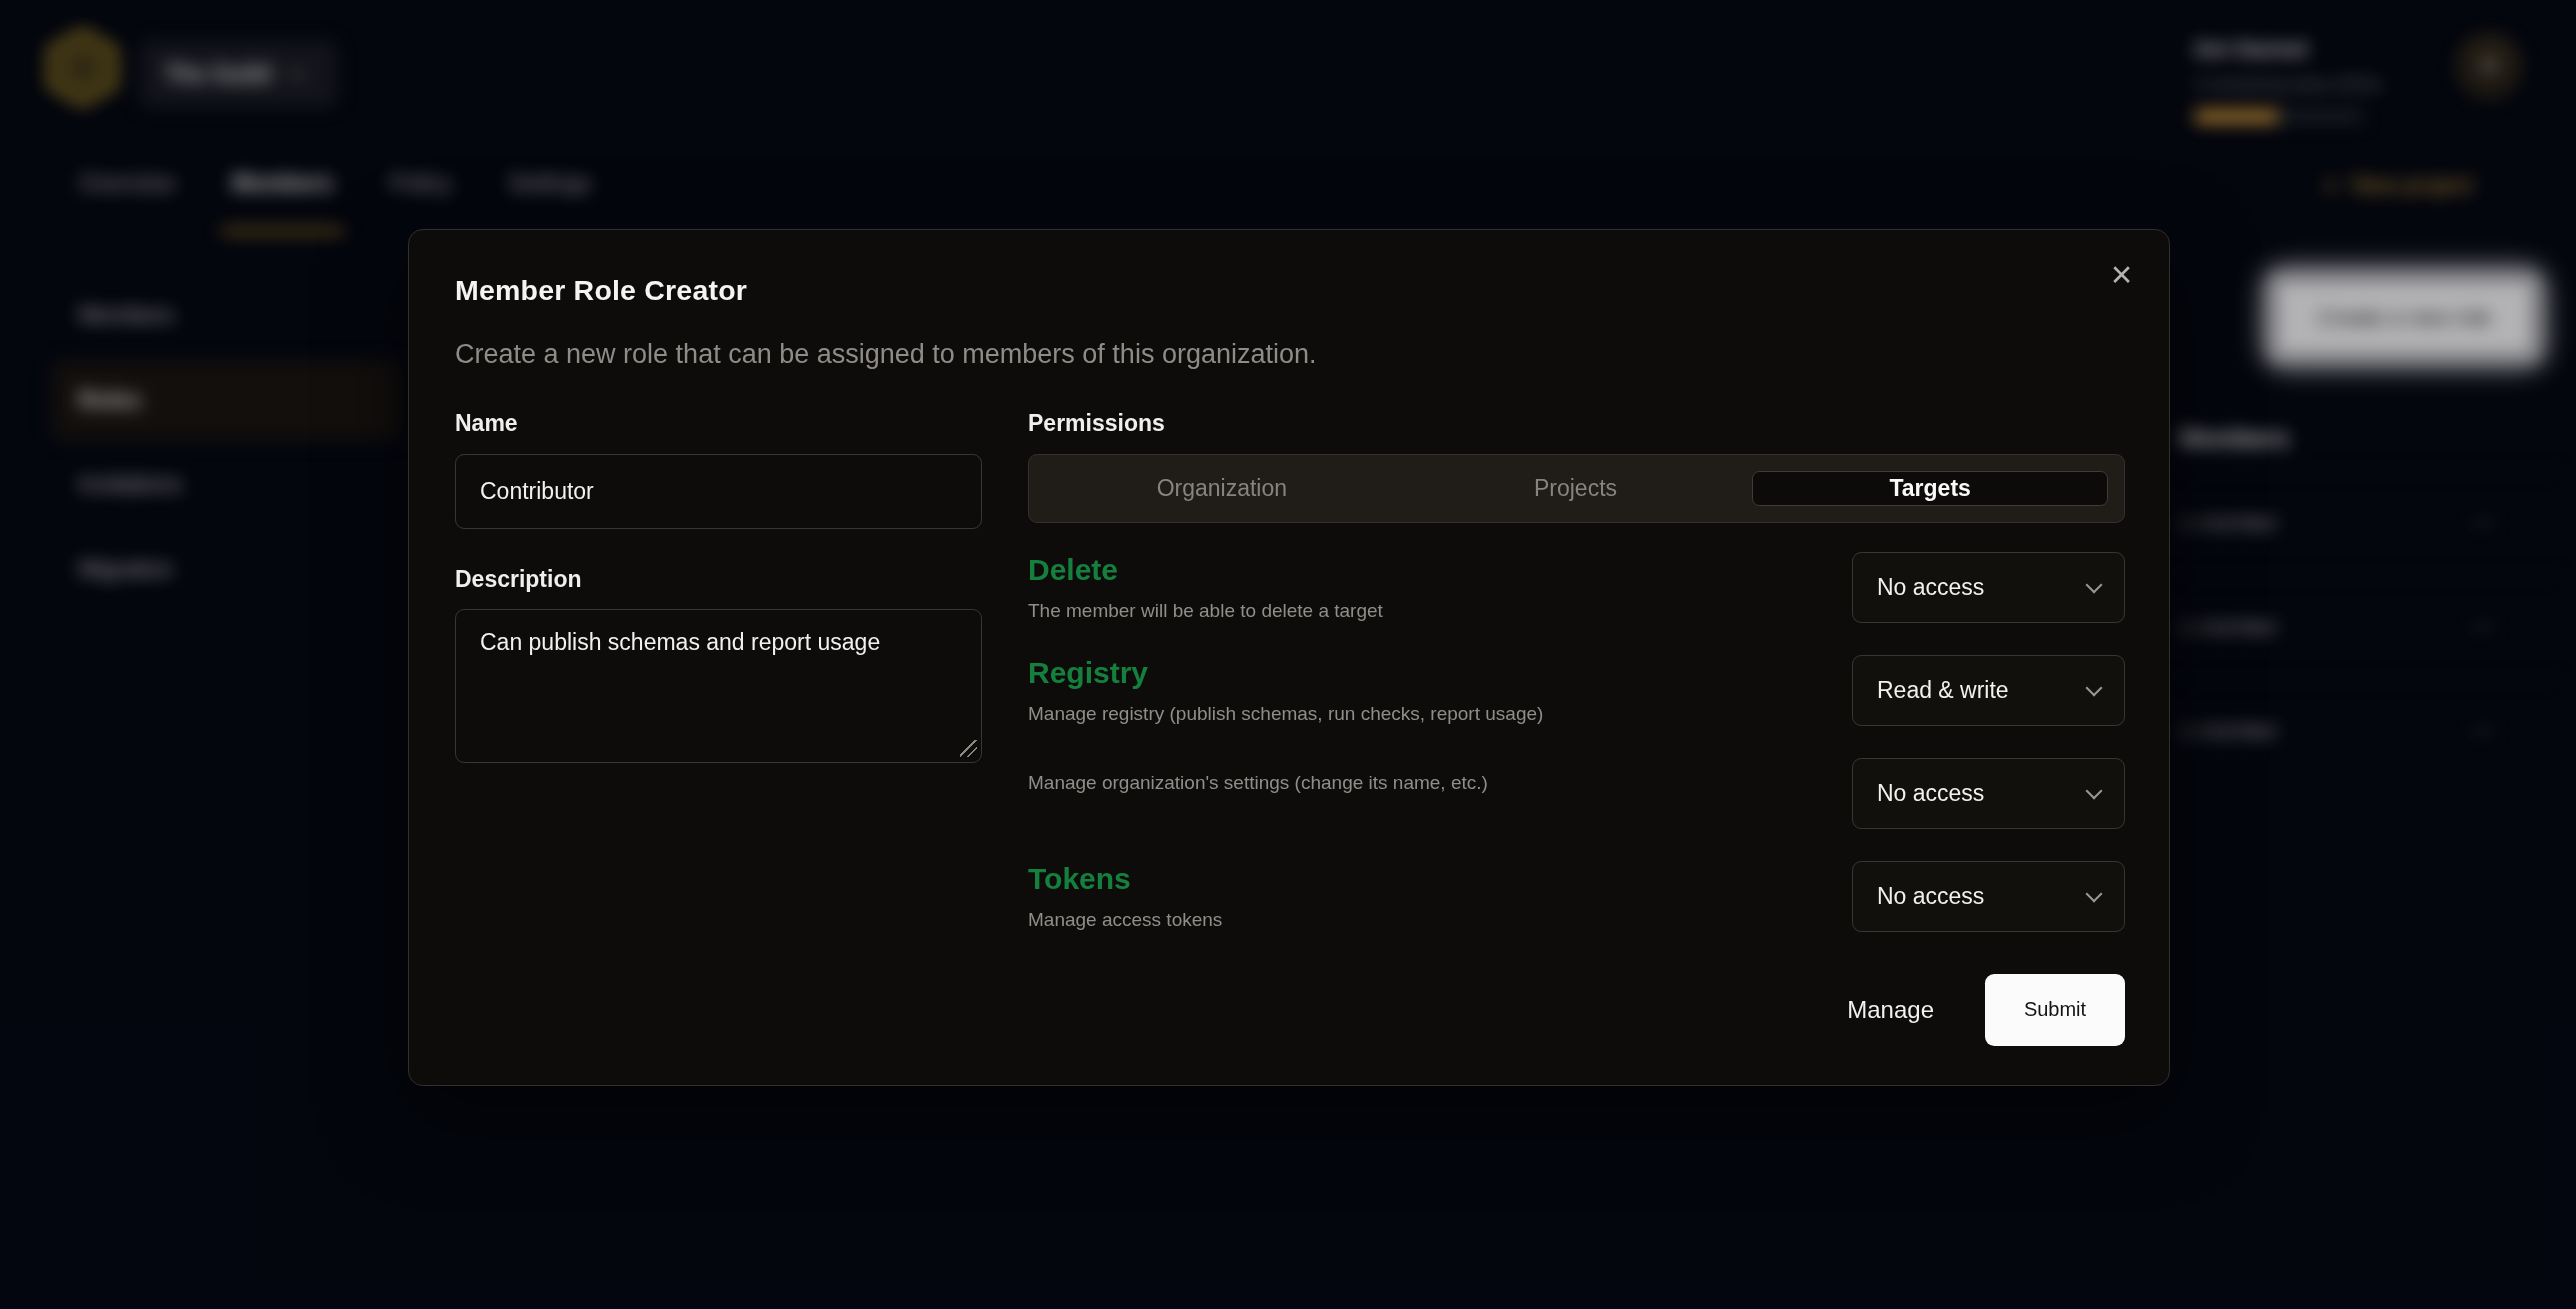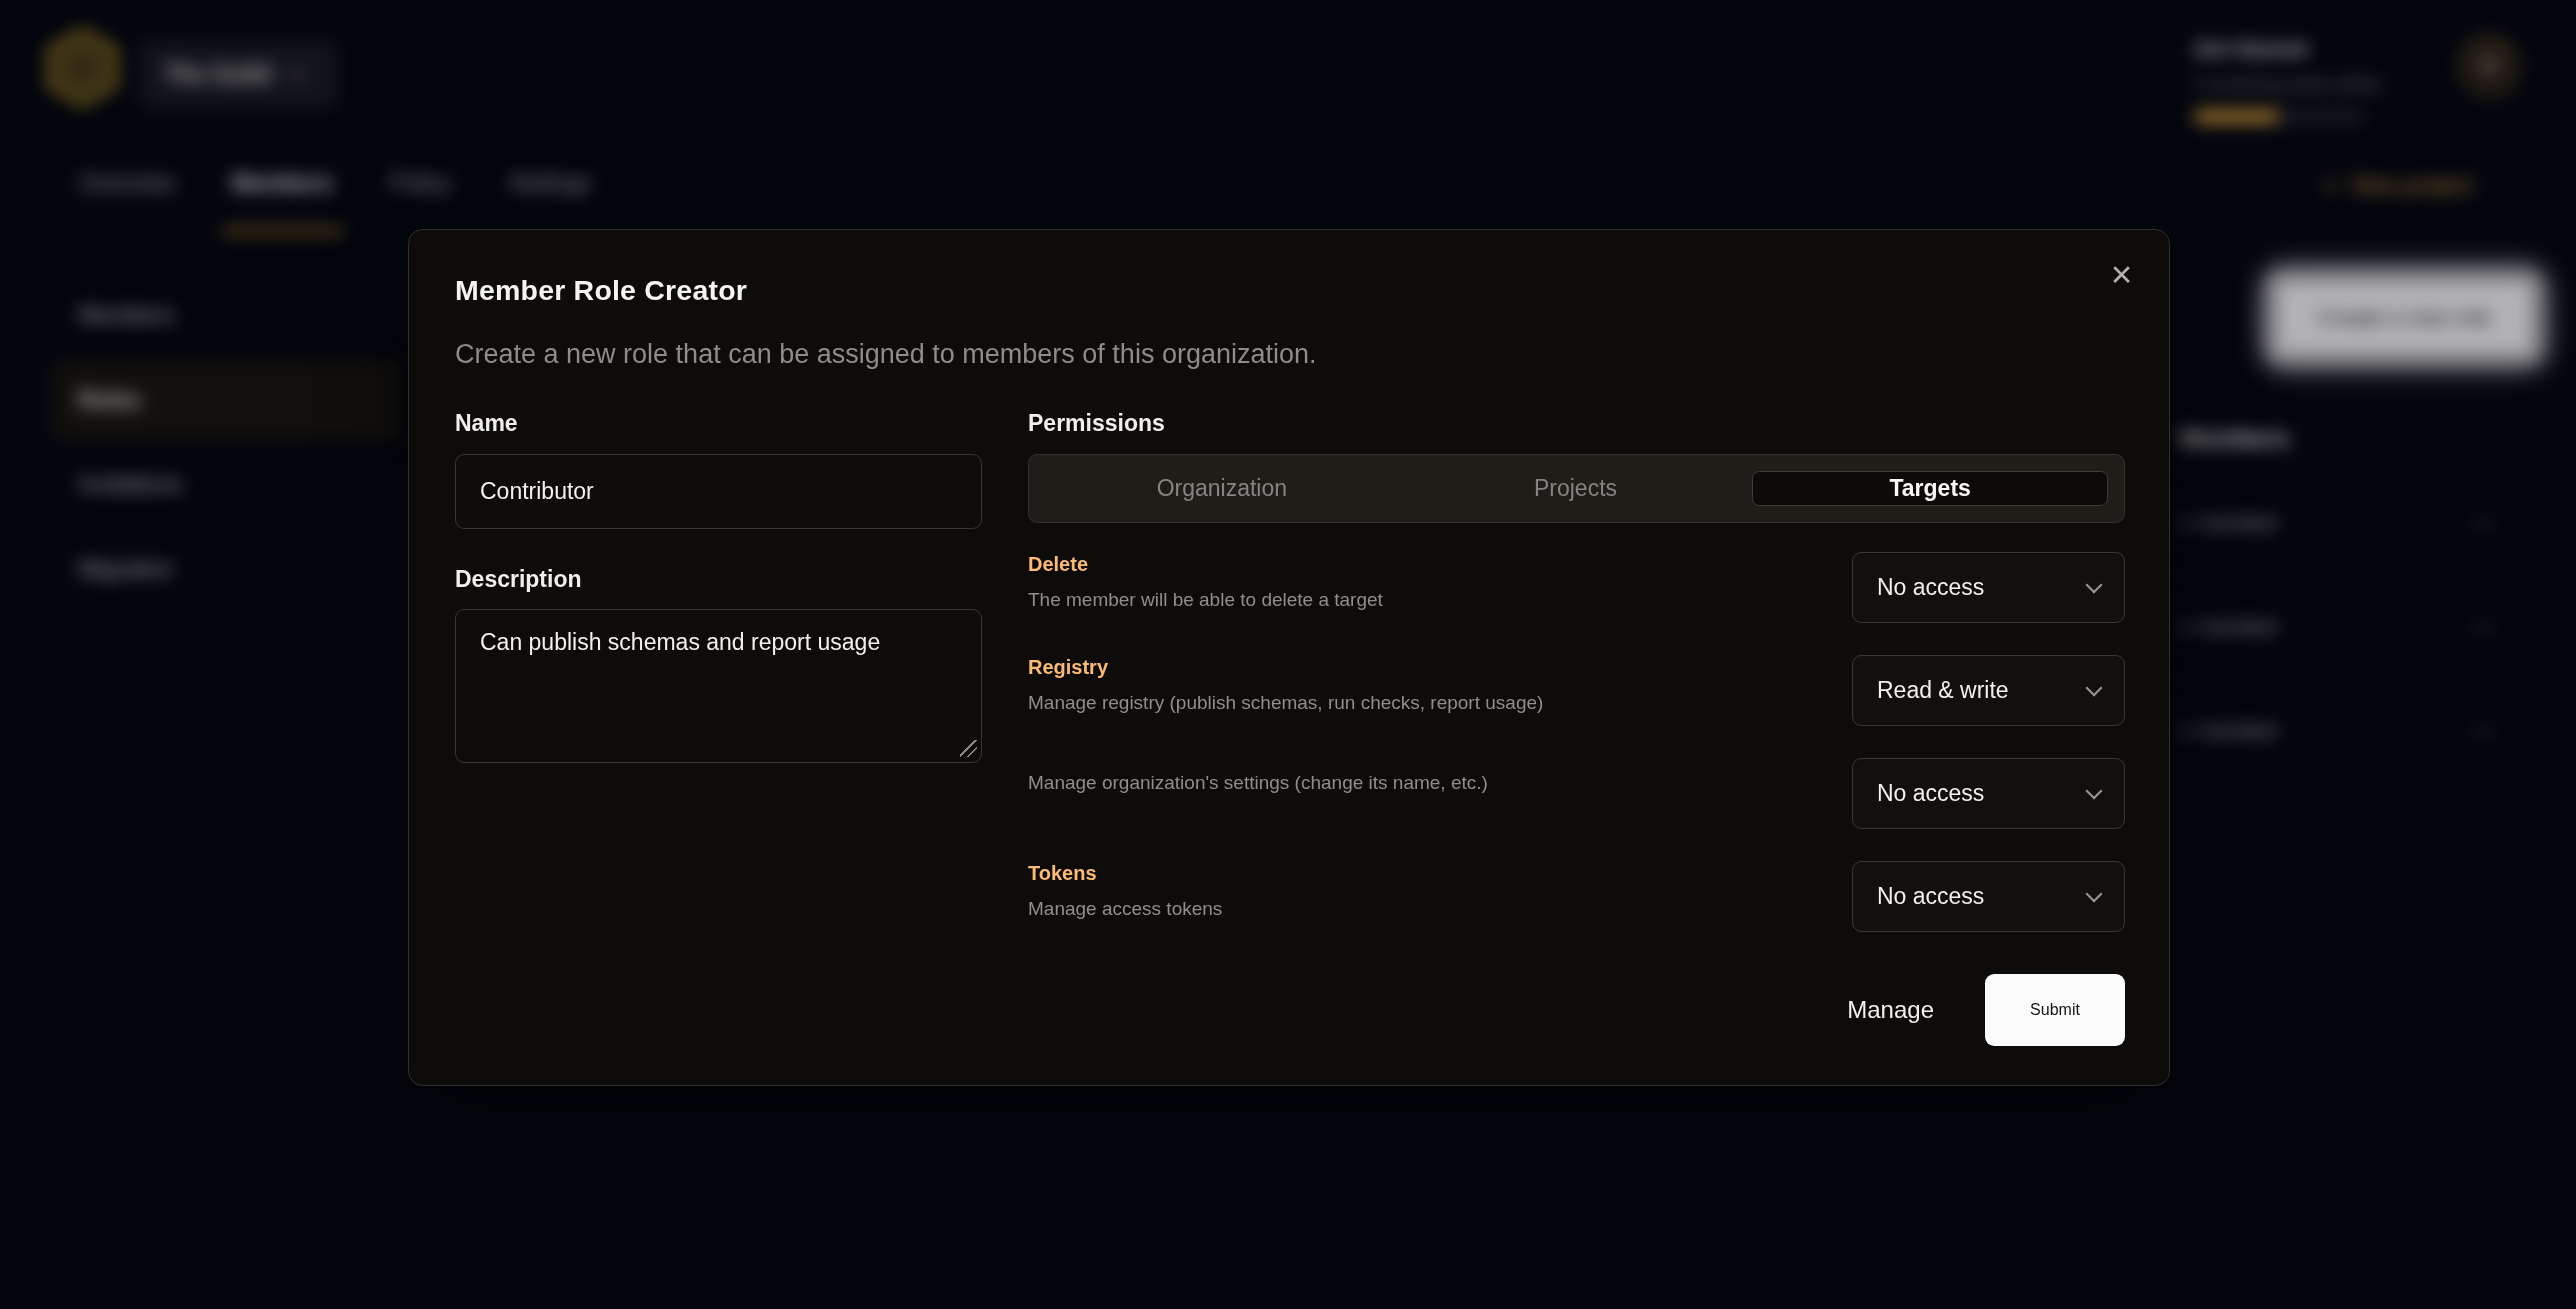--- a/index.html
+++ b/index.html
@@ -123,34 +123,34 @@
   .seg {
     flex:1; display:flex; align-items:center; justify-content:center;
     font-size:23px; color:#868380; border-radius:7.3px; cursor:pointer;
   }
   .seg.active {
     background:#0d0b09; border:0.9px solid #403c37; color:#fbfaf9; font-weight:700;
   }
 
   .perm-row { display:flex; justify-content:space-between; align-items:flex-start; margin-bottom:32px; }
   .perm-texts { padding-top:1.8px; }
-  .perm-title { font-size:20px; font-weight:700; color:#fdba74; }
+  .perm-title { font-size:30px; font-weight:700; color:#15803d; }
   .perm-desc { font-size:19px; color:#918e89; margin-top:13px; }
   .perm-select {
     width:273px; height:71px; flex:none; background:#12100d; border:0.9px solid #3a3733; border-radius:9.2px;
     display:flex; align-items:center; justify-content:space-between; padding:0 24px;
     font-size:23px; color:#f2f1ef; cursor:pointer;
   }
   .perm-select .chev { margin-top:-3.7px; }
 
   .modal-footer { display:flex; justify-content:flex-end; align-items:center; gap:51px; margin-top:42px; }
   .btn-cancel { background:none; border:none; color:#f2f1ef; font-size:24px; cursor:pointer; font-family:"Liberation Sans", sans-serif; }
   .btn-submit {
     background:#fbfbfb; color:#141414; border:none; border-radius:9.2px;
-    min-width:140px; height:72px; font-size:16px; font-weight:500; cursor:pointer;
+    min-width:140px; height:72px; font-size:20px; font-weight:500; cursor:pointer;
     padding:0 33px; font-family:"Liberation Sans", sans-serif;
   }
 </style>
 </head>
 <body>
 
 <div class="bg-layer">
 
   <div class="app-header">
     <div class="logo-box">

